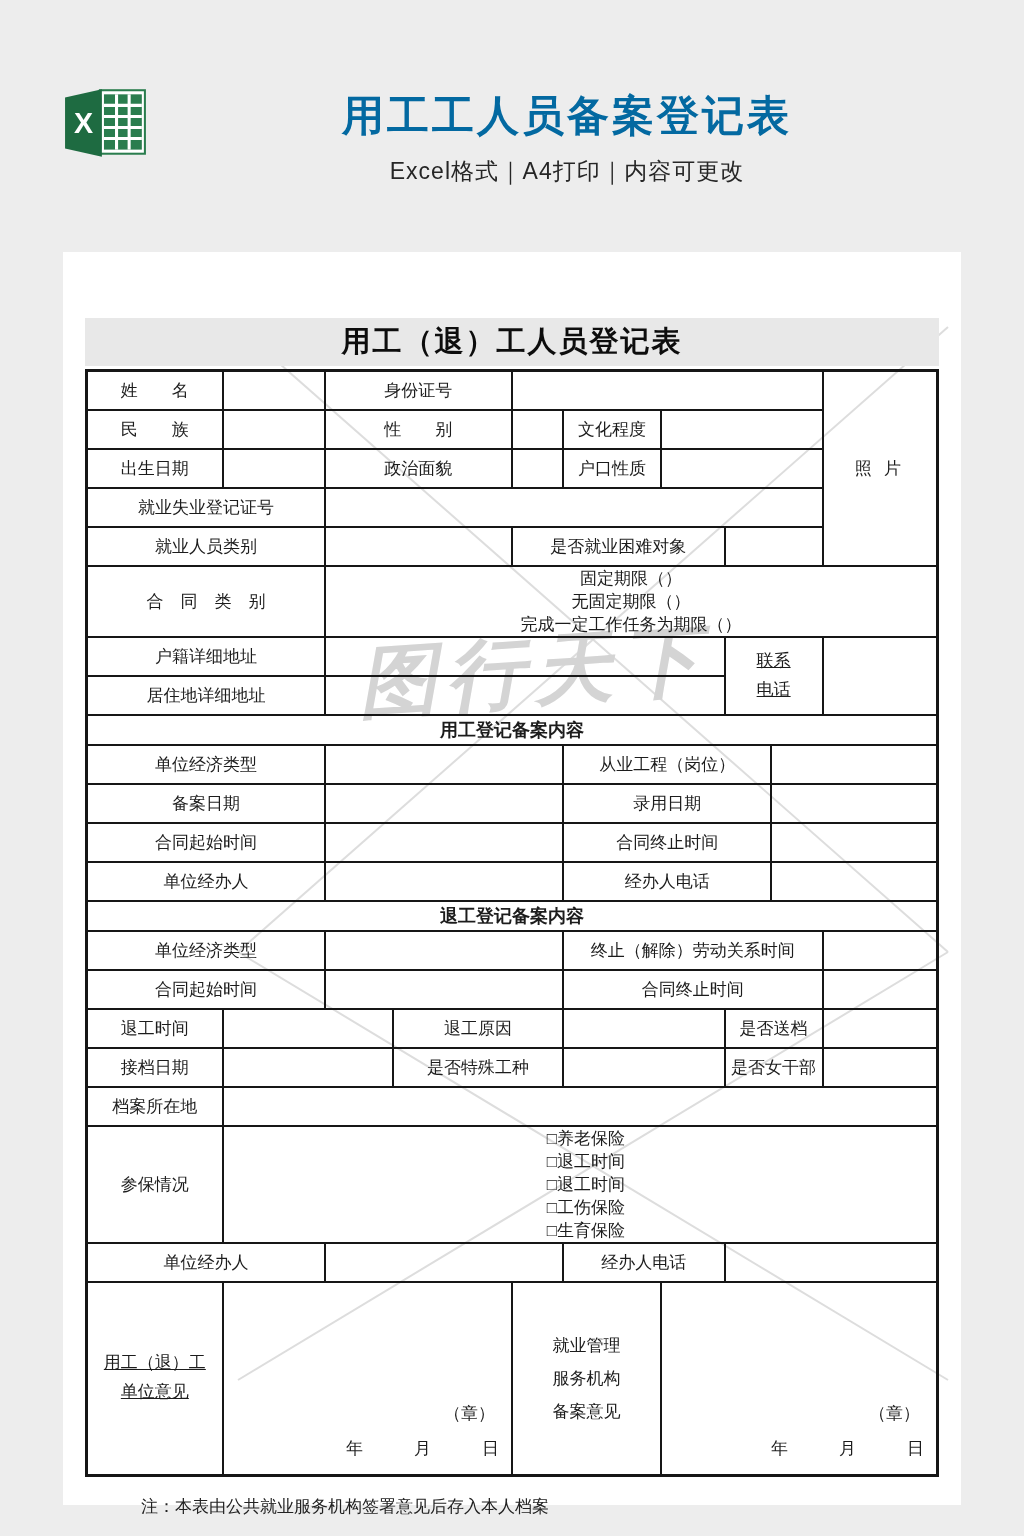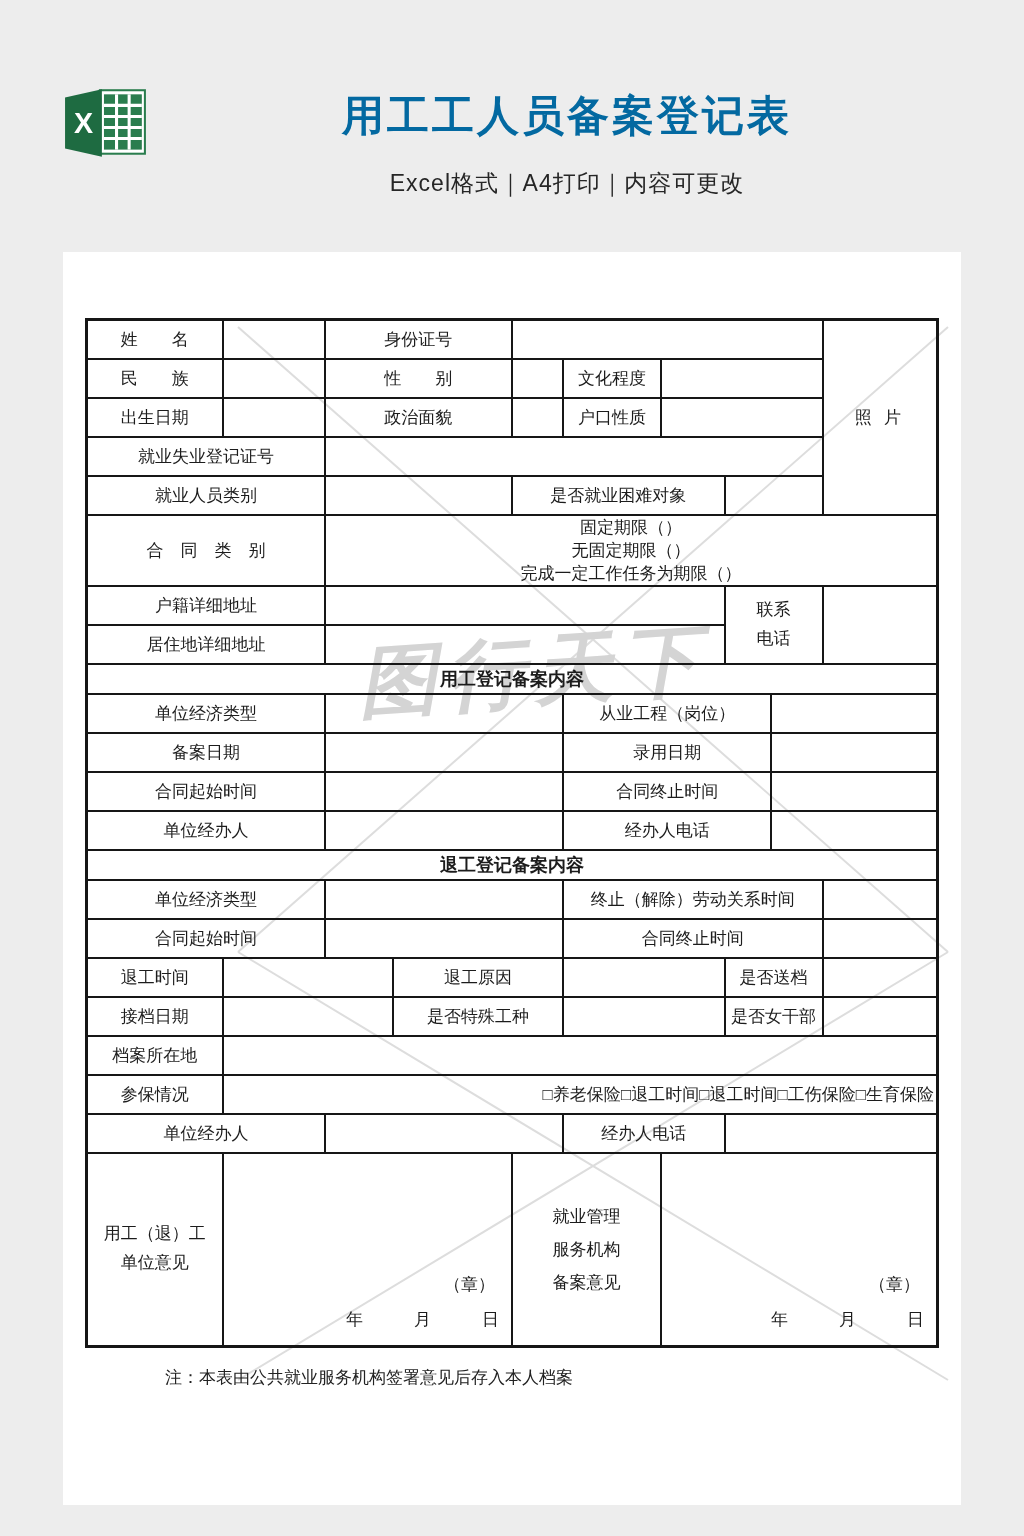--- a/index.html
+++ b/index.html
@@ -9,21 +9,21 @@
     font-family:"Liberation Serif","DejaVu Serif",serif;
     color:#1c1c1c;
   }
   
   .header{position:absolute;top:0;left:0;width:1024px;height:252px;}
   .excel-icon{position:absolute;left:63px;top:85px;width:86px;height:76px;}
   .title-wrap{position:absolute;left:110px;right:0;top:92px;text-align:center;
     font-family:"Liberation Sans","DejaVu Sans",sans-serif;}
   .page-title{margin:0;font-size:42px;line-height:48px;font-weight:bold;
     color:#0369a1;letter-spacing:3px;}
-  .page-subtitle{margin-top:28px;font-size:23px;color:#262626;letter-spacing:1px;}
+  .page-subtitle{margin-top:16px;font-size:23px;color:#262626;letter-spacing:1px;}
   
   .card{position:absolute;left:63px;top:252px;width:898px;height:1253px;background:#ffffff;}
   .card-inner{position:relative;z-index:1;padding:66px 22px 0 22px;}
   
   .wm-svg{position:absolute;left:0;top:0;z-index:0;pointer-events:none;}
   .wm-text{position:absolute;left:295px;top:368px;z-index:0;pointer-events:none;
     font-family:"Liberation Sans","DejaVu Sans",sans-serif;font-weight:bold;font-style:italic;
     font-size:78px;letter-spacing:10px;color:#d4d4d4;transform:rotate(-4deg);white-space:nowrap;}
   
   .band{height:48px;background:#e8e8e8;display:flex;align-items:center;justify-content:center;
@@ -33,28 +33,28 @@
   table.form{width:854px;border-collapse:collapse;table-layout:fixed;
     border:3px solid #161616;background:transparent;}
   td{border:2px solid #161616;font-size:17px;text-align:center;padding:0 2px;
     overflow:hidden;background:transparent;}
   tr.r{height:39px;}
   tr.secr{height:30px;}
   tr.big{height:194px;}
   td.sec{font-family:"Liberation Sans","DejaVu Sans",sans-serif;font-weight:bold;font-size:18px;}
   td.photo{font-size:17px;letter-spacing:4px;}
   .flexline{display:flex;justify-content:space-between;align-items:center;padding:0 14px;flex-direction:column;}
-  .insline{display:flex;justify-content:flex-end;align-items:center;padding-left:12px;}
+  .insline{display:flex;justify-content:flex-end;align-items:center;padding-left:12px;flex-direction:column;}
   td.bigcell{vertical-align:bottom;}
   .seal-line{text-align:right;padding-right:14px;margin-bottom:12px;}
   .date-line{text-align:right;padding-right:10px;padding-bottom:14px;}
-  .two-line{line-height:1.7;}
+  .two-line{line-height:1.7;text-decoration:underline;}
   .three-line{line-height:1.95;}
   
-  .note{margin:18px 22px 0 80px;font-size:17px;color:#222;text-align:left;}
+  .note{margin:18px 22px 0 56px;font-size:17px;color:#222;text-align:left;}
 </style>
 </head>
 <body>
 
 <div class="header">
   <svg class="excel-icon" viewBox="0 0 84 74">
     <rect x="36" y="5" width="44" height="62" fill="#ffffff" stroke="#2a7d4e" stroke-width="2"></rect>
     <rect x="40" y="9" width="37" height="54" fill="#2a7d4e"></rect>
     <g stroke="#ffffff" stroke-width="3">
       <line x1="40" y1="19.8" x2="77" y2="19.8"></line>
@@ -78,20 +78,21 @@
     <g stroke="#dddddd" stroke-width="2">
       <line x1="175" y1="75" x2="885" y2="700"></line>
       <line x1="885" y1="75" x2="175" y2="700"></line>
       <line x1="175" y1="700" x2="885" y2="1128"></line>
       <line x1="885" y1="700" x2="175" y2="1128"></line>
     </g>
   </svg>
   <div class="wm-text">图行天下</div>
 
   <div class="card-inner">
+    <div class="band">用工（退）工人员登记表</div>
 
     <table class="form">
       <colgroup>
         <col style="width:16%">
           <col style="width:12%">
           <col style="width:8%">
           <col style="width:14%">
         <col style="width:6%">
           <col style="width:11.5%">
           <col style="width:7.5%">

